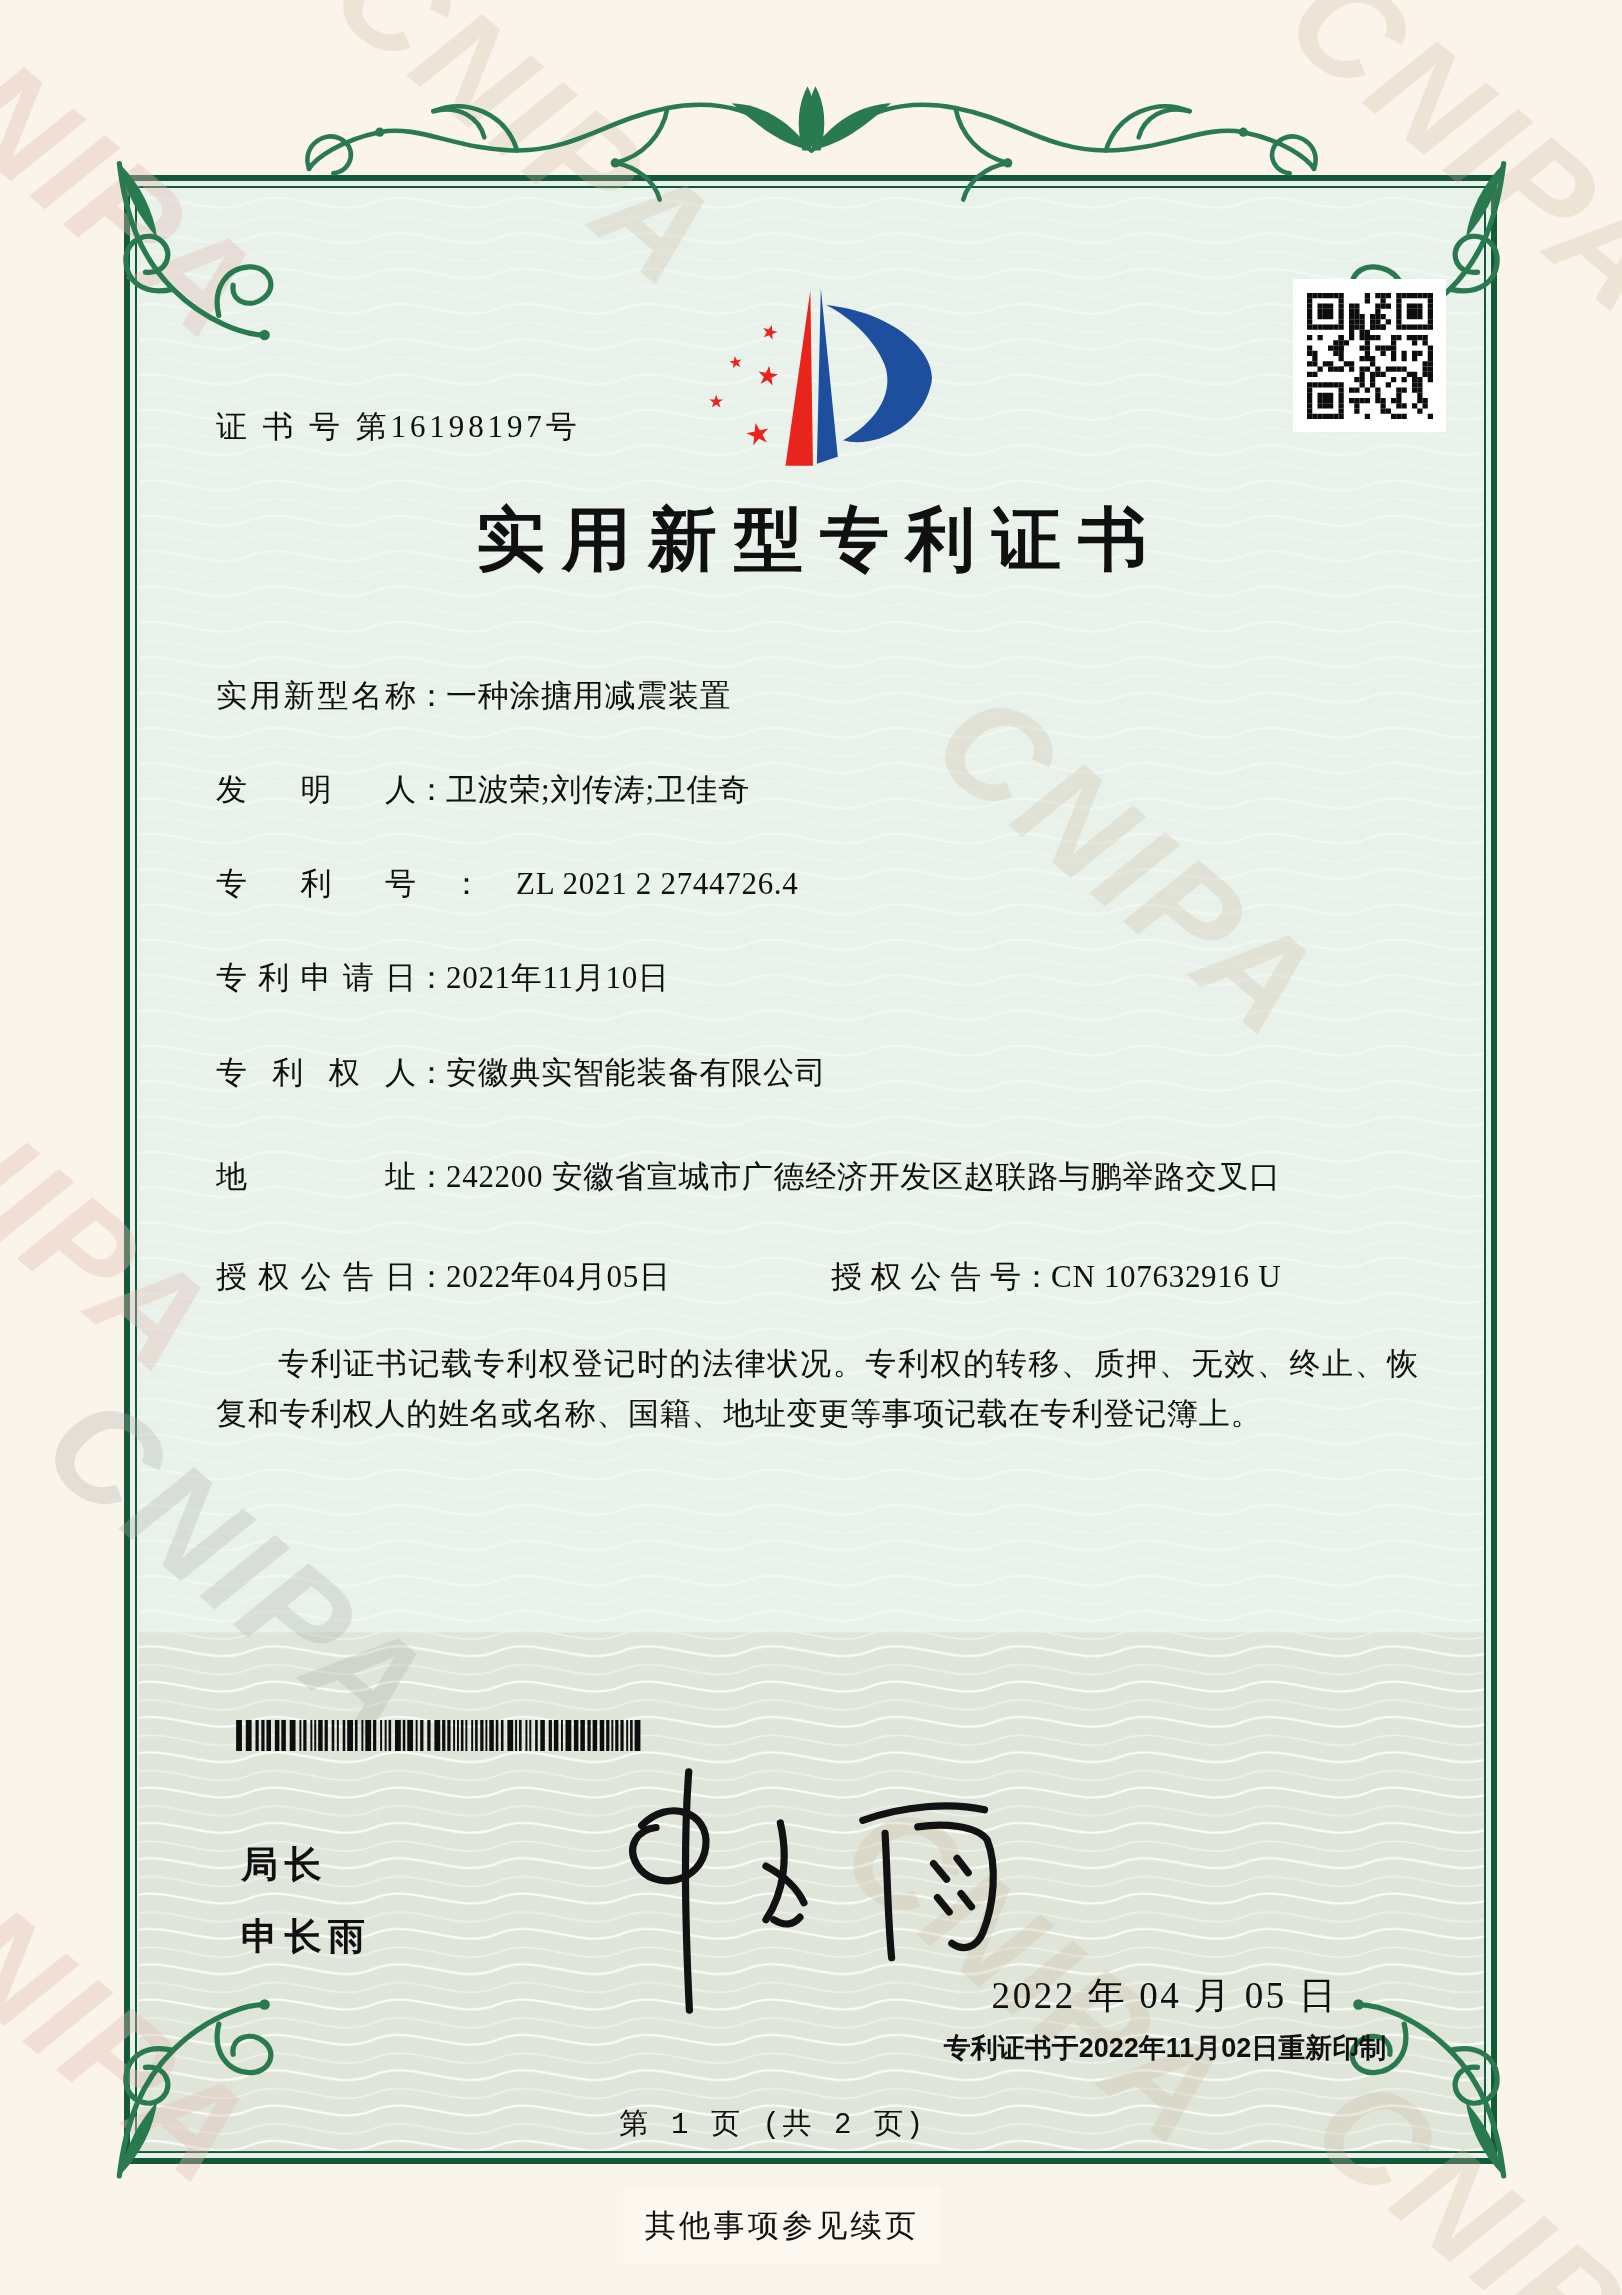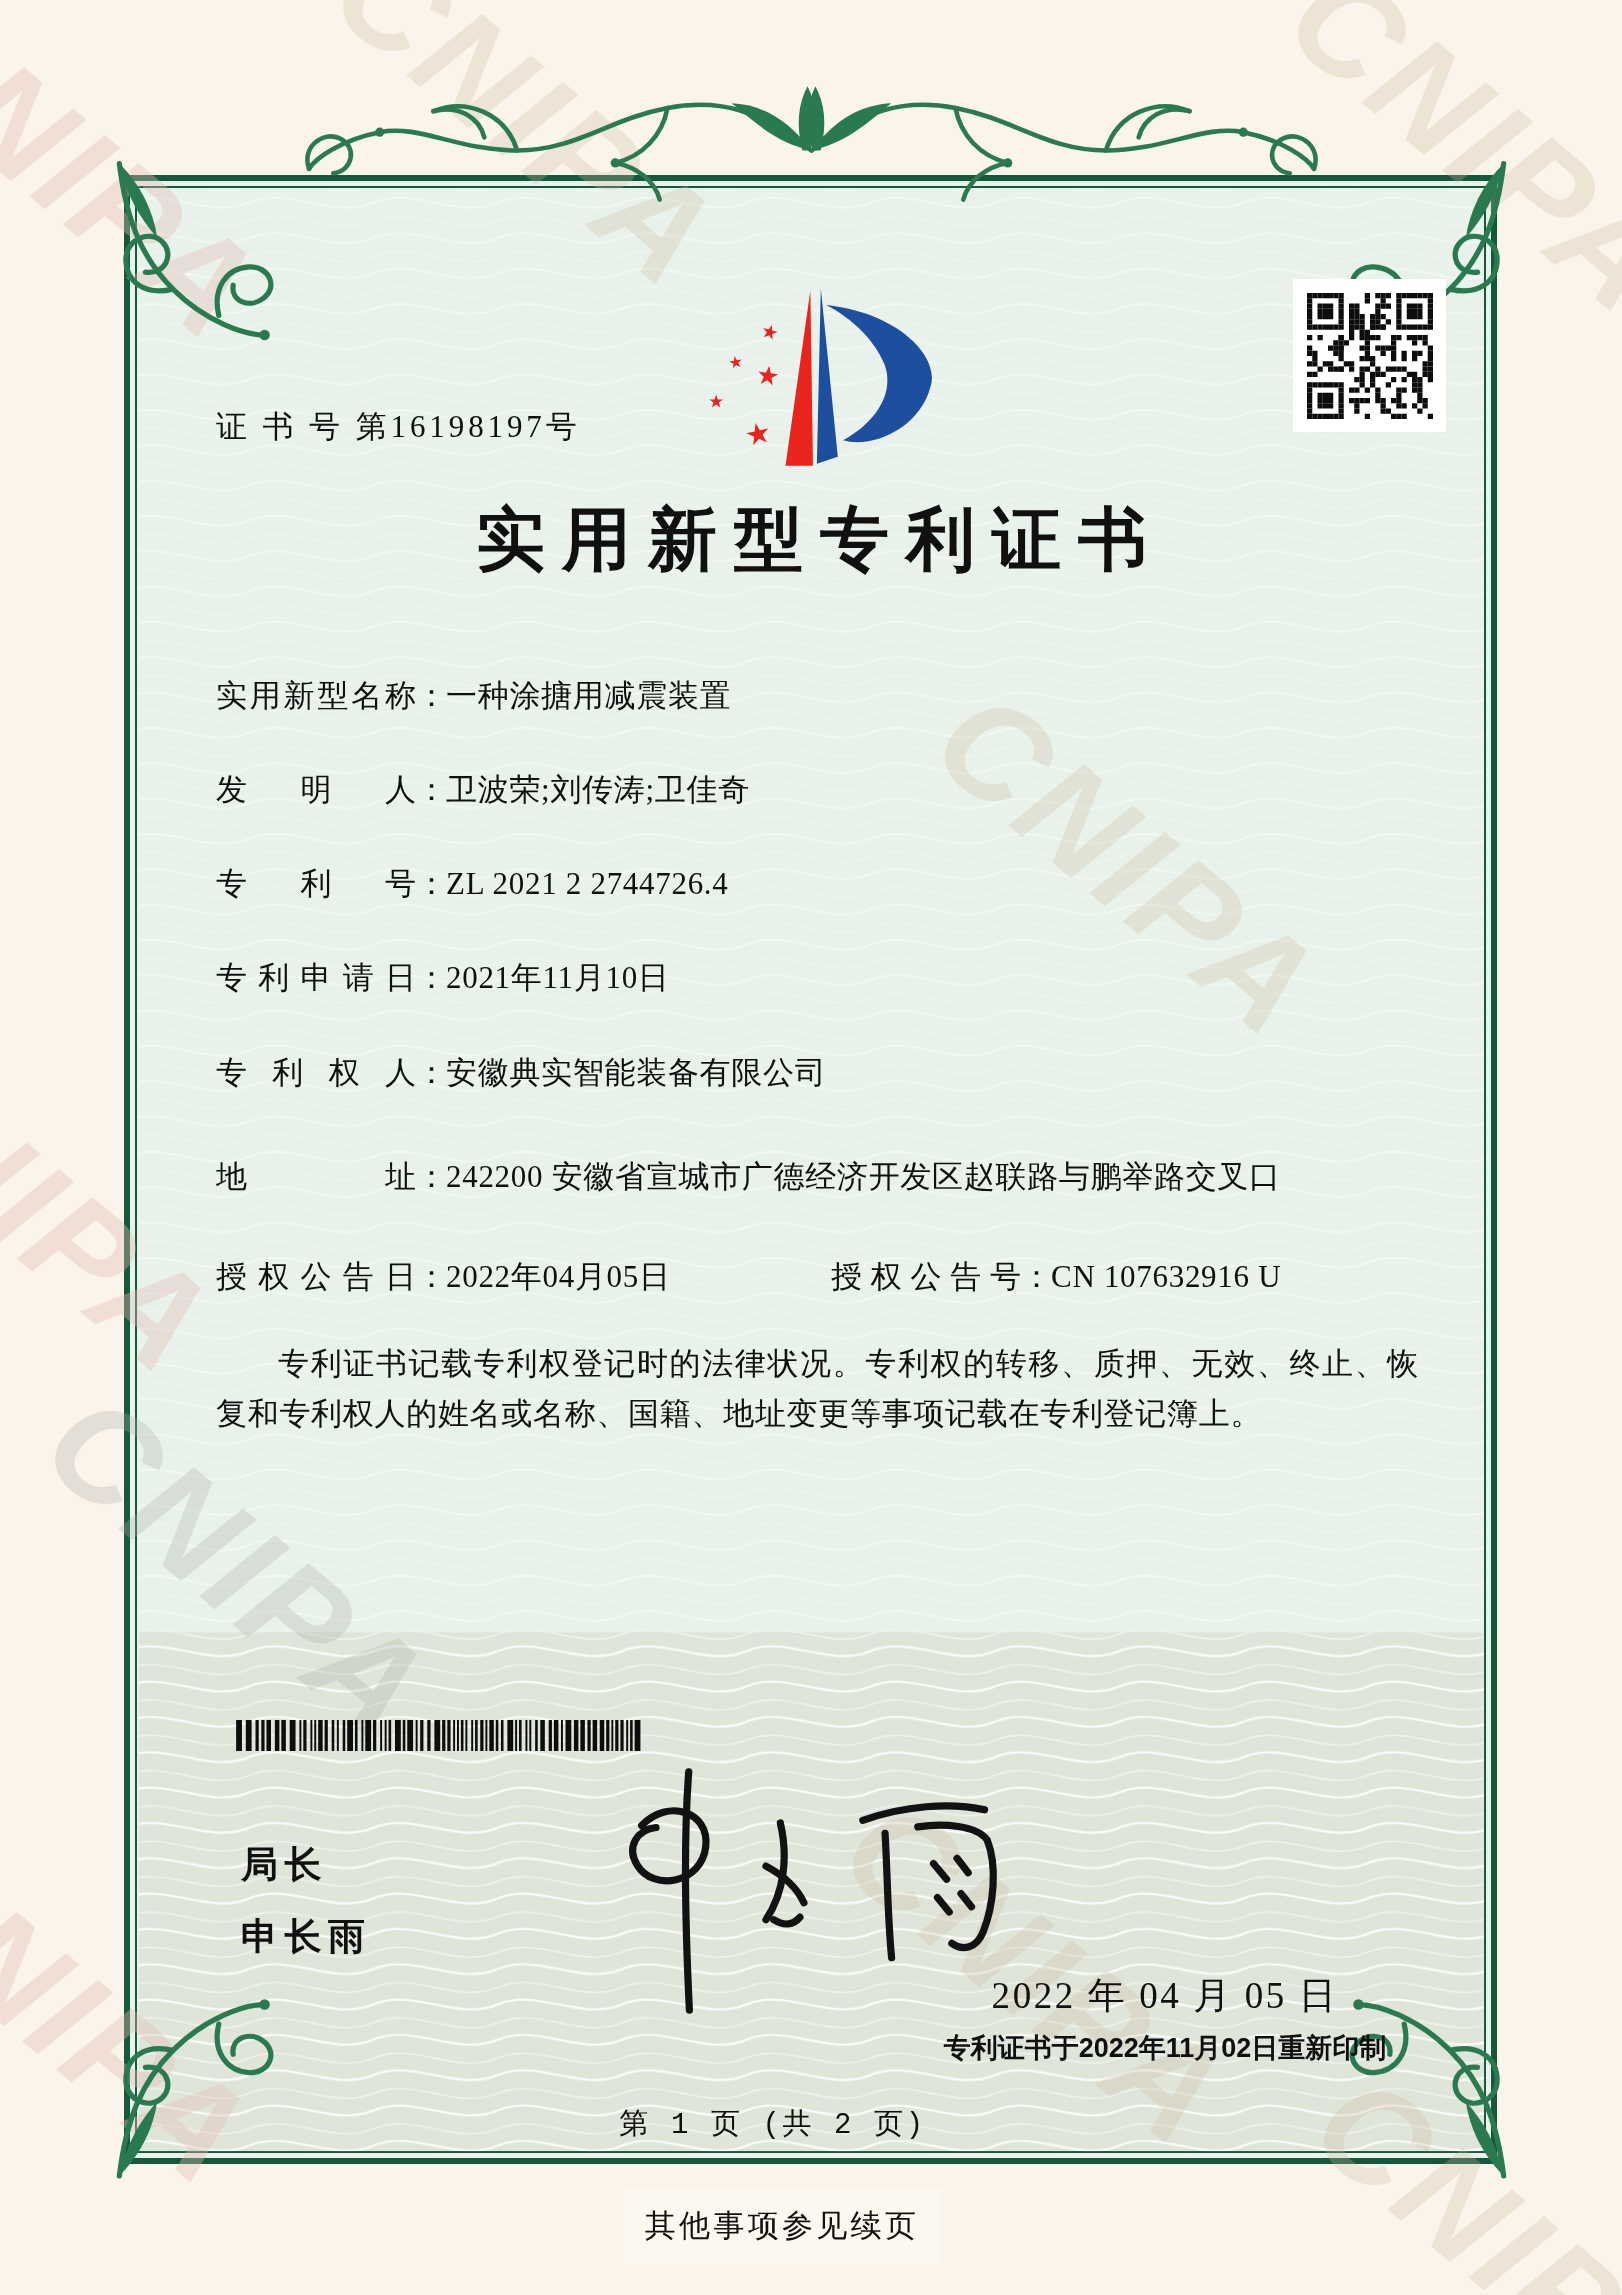--- a/index.html
+++ b/index.html
@@ -420,21 +420,21 @@
 <div class="content frow abs" style="top:673px;">
   <span class="flabel">实用新型名称</span>
   <span class="fcolon">：</span>
   <span class="fval">一种涂搪用减震装置</span>
 </div>
 <div class="content frow abs" style="top:767px;">
   <span class="flabel">发明人</span>
   <span class="fcolon">：</span>
   <span class="fval">卫波荣;刘传涛;卫佳奇</span>
 </div>
-<div class="content frow abs" style="top:861px;">
+<div class="content frow abs" style="top:861px;gap:35px;">
   <span class="flabel">专利号</span>
   <span class="fcolon">：</span>
   <span class="fval">ZL 2021 2 2744726.4</span>
 </div>
 <div class="content frow abs" style="top:955px;">
   <span class="flabel">专利申请日</span>
   <span class="fcolon">：</span>
   <span class="fval">2021年11月10日</span>
 </div>
 <div class="content frow abs" style="top:1050px;">

